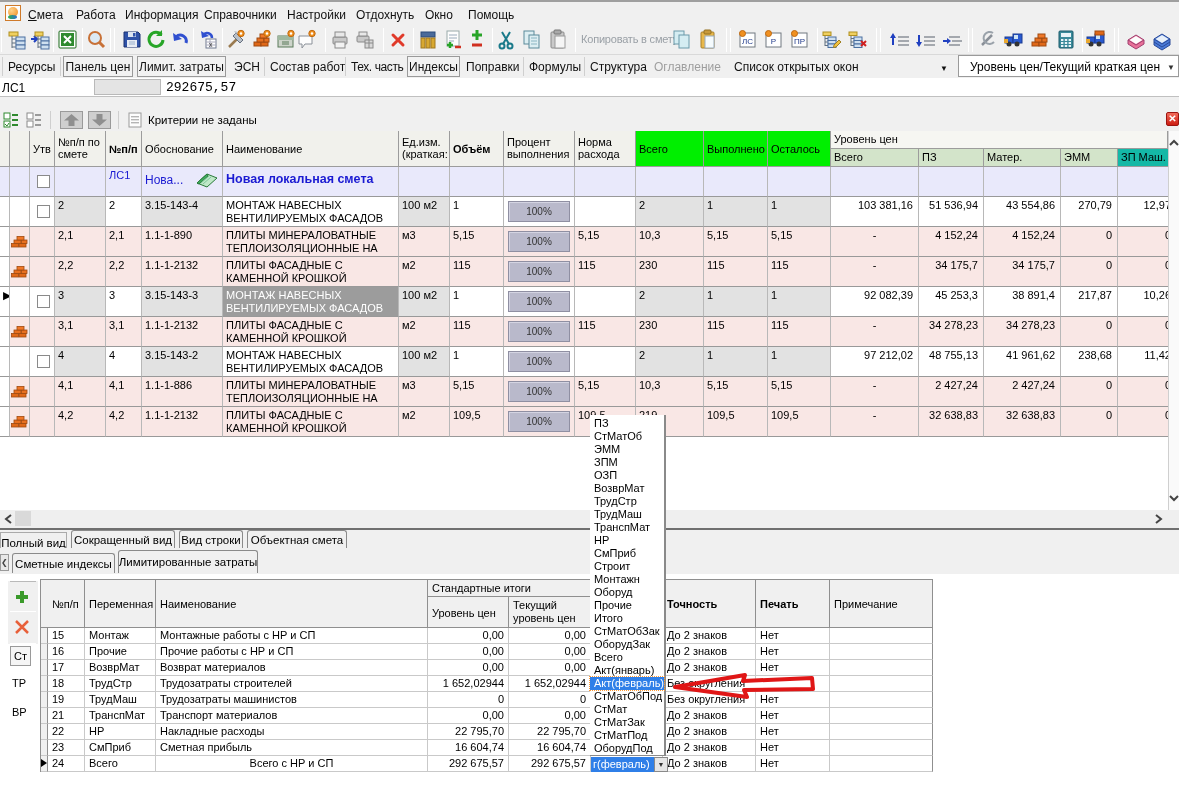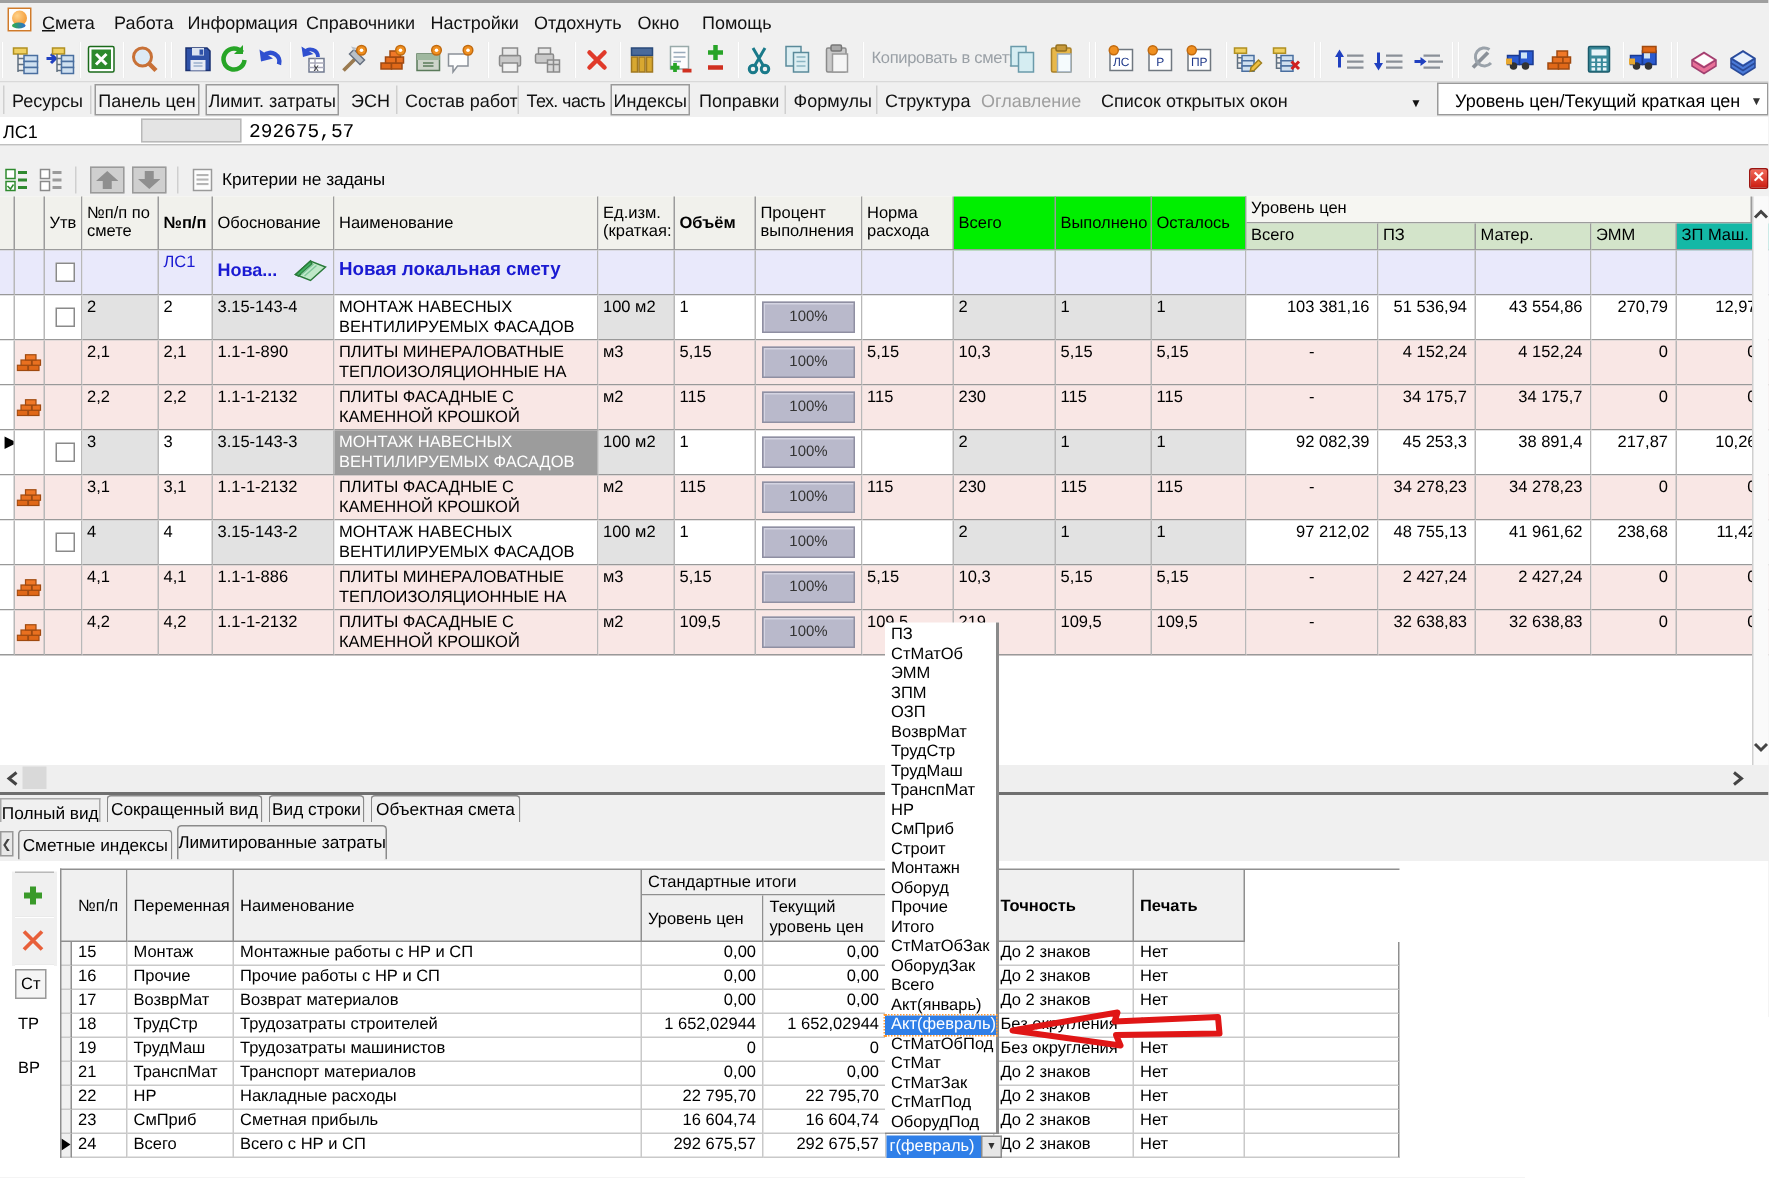--- a/index.html
+++ b/index.html
@@ -425,26 +425,26 @@
 <div class="hc k17" style="height:18px;top:18px;background:#d3e4ca;padding-top:2px;">ЭММ</div>
 <div class="hc k18" style="height:18px;top:18px;background:#14b8a6;padding-top:2px;">ЗП Маш.</div>
 <div class="row" style="top:36px;">
 <div class="c k0 lav"></div>
 <div class="c k1 lav"></div>
 <div class="c k2 lav">
         <span class="cb"></span>
       </div>
 <div class="c k3 lav"></div>
 <div class="c k4 lav" style="color:#1a1ad2;">ЛС1</div>
-<div class="c k5 lav" style="color:#1a1ad2;font-weight:bold;font-size:12px;padding-top:7px;">Нова...<svg width="24" height="17" viewBox="0 0 24 17" style="position:absolute;right:3px;top:4px;">
+<div class="c k5 lav" style="color:#1a1ad2;font-weight:normal;font-size:12px;padding-top:7px;">Нова...<svg width="24" height="17" viewBox="0 0 24 17" style="position:absolute;right:3px;top:4px;">
           <path d="M2 12 L12 3 L22 7 L12 16 Z" fill="#bfe8c8" stroke="#2a7a3a"></path>
           <path d="M2 12 L12 3 L13 5 L4 13 Z" fill="#3fae5f" stroke="#2a7a3a"></path>
           <path d="M6 12 l8-7 M8 13 l8-7" stroke="#7fc79a" fill="none"></path>
         </svg></div>
-<div class="c k6 lav" style="color:#1a1ad2;font-weight:bold;font-size:12.5px;padding-top:6px;">Новая локальная смету</div>
+<div class="c k6 lav" style="color:#1a1ad2;font-weight:bold;font-size:12.5px;padding-top:6px;">Новая локальная смета</div>
 <div class="c k7 lav"></div>
 <div class="c k8 lav"></div>
 <div class="c k9 lav"></div>
 <div class="c k10 lav"></div>
 <div class="c k11 lav"></div>
 <div class="c k12 lav"></div>
 <div class="c k13 lav"></div>
 <div class="c k14 lav"></div>
 <div class="c k15 lav"></div>
 <div class="c k16 lav"></div>
@@ -753,20 +753,21 @@
 <div class="lhc" style="left:40px;top:6px;width:8px;height:48px;"></div>
 <div class="lhc" style="left:48px;top:6px;width:37px;height:48px;padding-top:18px;">№п/п</div>
 <div class="lhc" style="left:85px;top:6px;width:71px;height:48px;padding-top:18px;">Переменная</div>
 <div class="lhc" style="left:156px;top:6px;width:272px;height:48px;padding-top:18px;">Наименование</div>
 <div class="lhc" style="left:428px;top:6px;width:163px;height:17px;">Стандартные итоги</div>
 <div class="lhc" style="left:428px;top:23px;width:81px;height:31px;padding-top:10px;">Уровень цен</div>
 <div class="lhc" style="left:509px;top:23px;width:82px;height:31px;line-height:13px;padding-top:2px;">Текущий<br>уровень цен</div>
 <div class="lhc" style="left:591px;top:6px;width:72px;height:48px;"></div>
 <div class="lhc" style="left:663px;top:6px;width:93px;height:48px;padding-top:18px;font-weight:bold;">Точность</div>
 <div class="lhc" style="left:756px;top:6px;width:74px;height:48px;padding-top:18px;font-weight:bold;">Печать</div>
+<div class="lhc" style="left:830px;top:6px;width:103px;height:48px;padding-top:18px;">Примечание</div>
 <div class="ab" style="left:40px;top:54px;width:8px;height:16px;background:#f0f0f0;border-right:1px solid #8f8f8f;border-bottom:1px solid #c9c9c9;"></div>
 <div class="lc" style="left:48px;top:54px;width:37px;border-right:1px solid #c9c9c9;">15</div>
 <div class="lc" style="left:85px;top:54px;width:71px;border-right:1px solid #c9c9c9;">Монтаж</div>
 <div class="lc" style="left:156px;top:54px;width:272px;border-right:1px solid #c9c9c9;">Монтажные работы с НР и СП</div>
 <div class="lc" style="left:428px;top:54px;width:81px;text-align:right;border-right:1px solid #c9c9c9;">0,00</div>
 <div class="lc" style="left:509px;top:54px;width:82px;text-align:right;border-right:1px solid #c9c9c9;">0,00</div>
 <div class="lc" style="left:591px;top:54px;width:72px;border-right:1px solid #c9c9c9;"></div>
 <div class="lc" style="left:663px;top:54px;width:93px;border-right:1px solid #c9c9c9;">До 2 знаков</div>
 <div class="lc" style="left:756px;top:54px;width:74px;border-right:1px solid #c9c9c9;">Нет</div>
 <div class="lc" style="left:830px;top:54px;width:103px;border-right:1px solid #8f8f8f;"></div>
@@ -838,21 +839,21 @@
 <div class="lc" style="left:509px;top:166px;width:82px;text-align:right;border-right:1px solid #c9c9c9;">16 604,74</div>
 <div class="lc" style="left:591px;top:166px;width:72px;border-right:1px solid #c9c9c9;"></div>
 <div class="lc" style="left:663px;top:166px;width:93px;border-right:1px solid #c9c9c9;">До 2 знаков</div>
 <div class="lc" style="left:756px;top:166px;width:74px;border-right:1px solid #c9c9c9;">Нет</div>
 <div class="lc" style="left:830px;top:166px;width:103px;border-right:1px solid #8f8f8f;"></div>
 <div class="ab" style="left:40px;top:182px;width:8px;height:16px;background:#f0f0f0;border-right:1px solid #8f8f8f;border-bottom:1px solid #c9c9c9;">
       <div style="position:absolute;left:1px;top:3px;width:0;height:0;border-left:6px solid #000;border-top:4px solid transparent;border-bottom:4px solid transparent;"></div>
     </div>
 <div class="lc" style="left:48px;top:182px;width:37px;border-right:1px solid #c9c9c9;">24</div>
 <div class="lc" style="left:85px;top:182px;width:71px;border-right:1px solid #c9c9c9;">Всего</div>
-<div class="lc" style="left:156px;top:182px;width:272px;border-right:1px solid #c9c9c9;">Всего с НР и СП</div>
+<div class="lc" style="left:156px;top:182px;width:272px;border-right:1px solid #c9c9c9;text-align:center;">Всего с НР и СП</div>
 <div class="lc" style="left:428px;top:182px;width:81px;text-align:right;border-right:1px solid #c9c9c9;">292 675,57</div>
 <div class="lc" style="left:509px;top:182px;width:82px;text-align:right;border-right:1px solid #c9c9c9;">292 675,57</div>
 <div class="lc" style="left:591px;top:182px;width:72px;border-right:1px solid #c9c9c9;"></div>
 <div class="lc" style="left:663px;top:182px;width:93px;border-right:1px solid #c9c9c9;">До 2 знаков</div>
 <div class="lc" style="left:756px;top:182px;width:74px;border-right:1px solid #c9c9c9;">Нет</div>
 <div class="lc" style="left:830px;top:182px;width:103px;border-right:1px solid #8f8f8f;"></div>
   </div>
 <div class="ab" style="left:40px;top:579px;width:893px;height:1px;background:#8f8f8f;z-index:5;"></div>
 <div class="ab" style="left:40px;top:579px;width:1px;height:193px;background:#8f8f8f;z-index:5;"></div>
 

